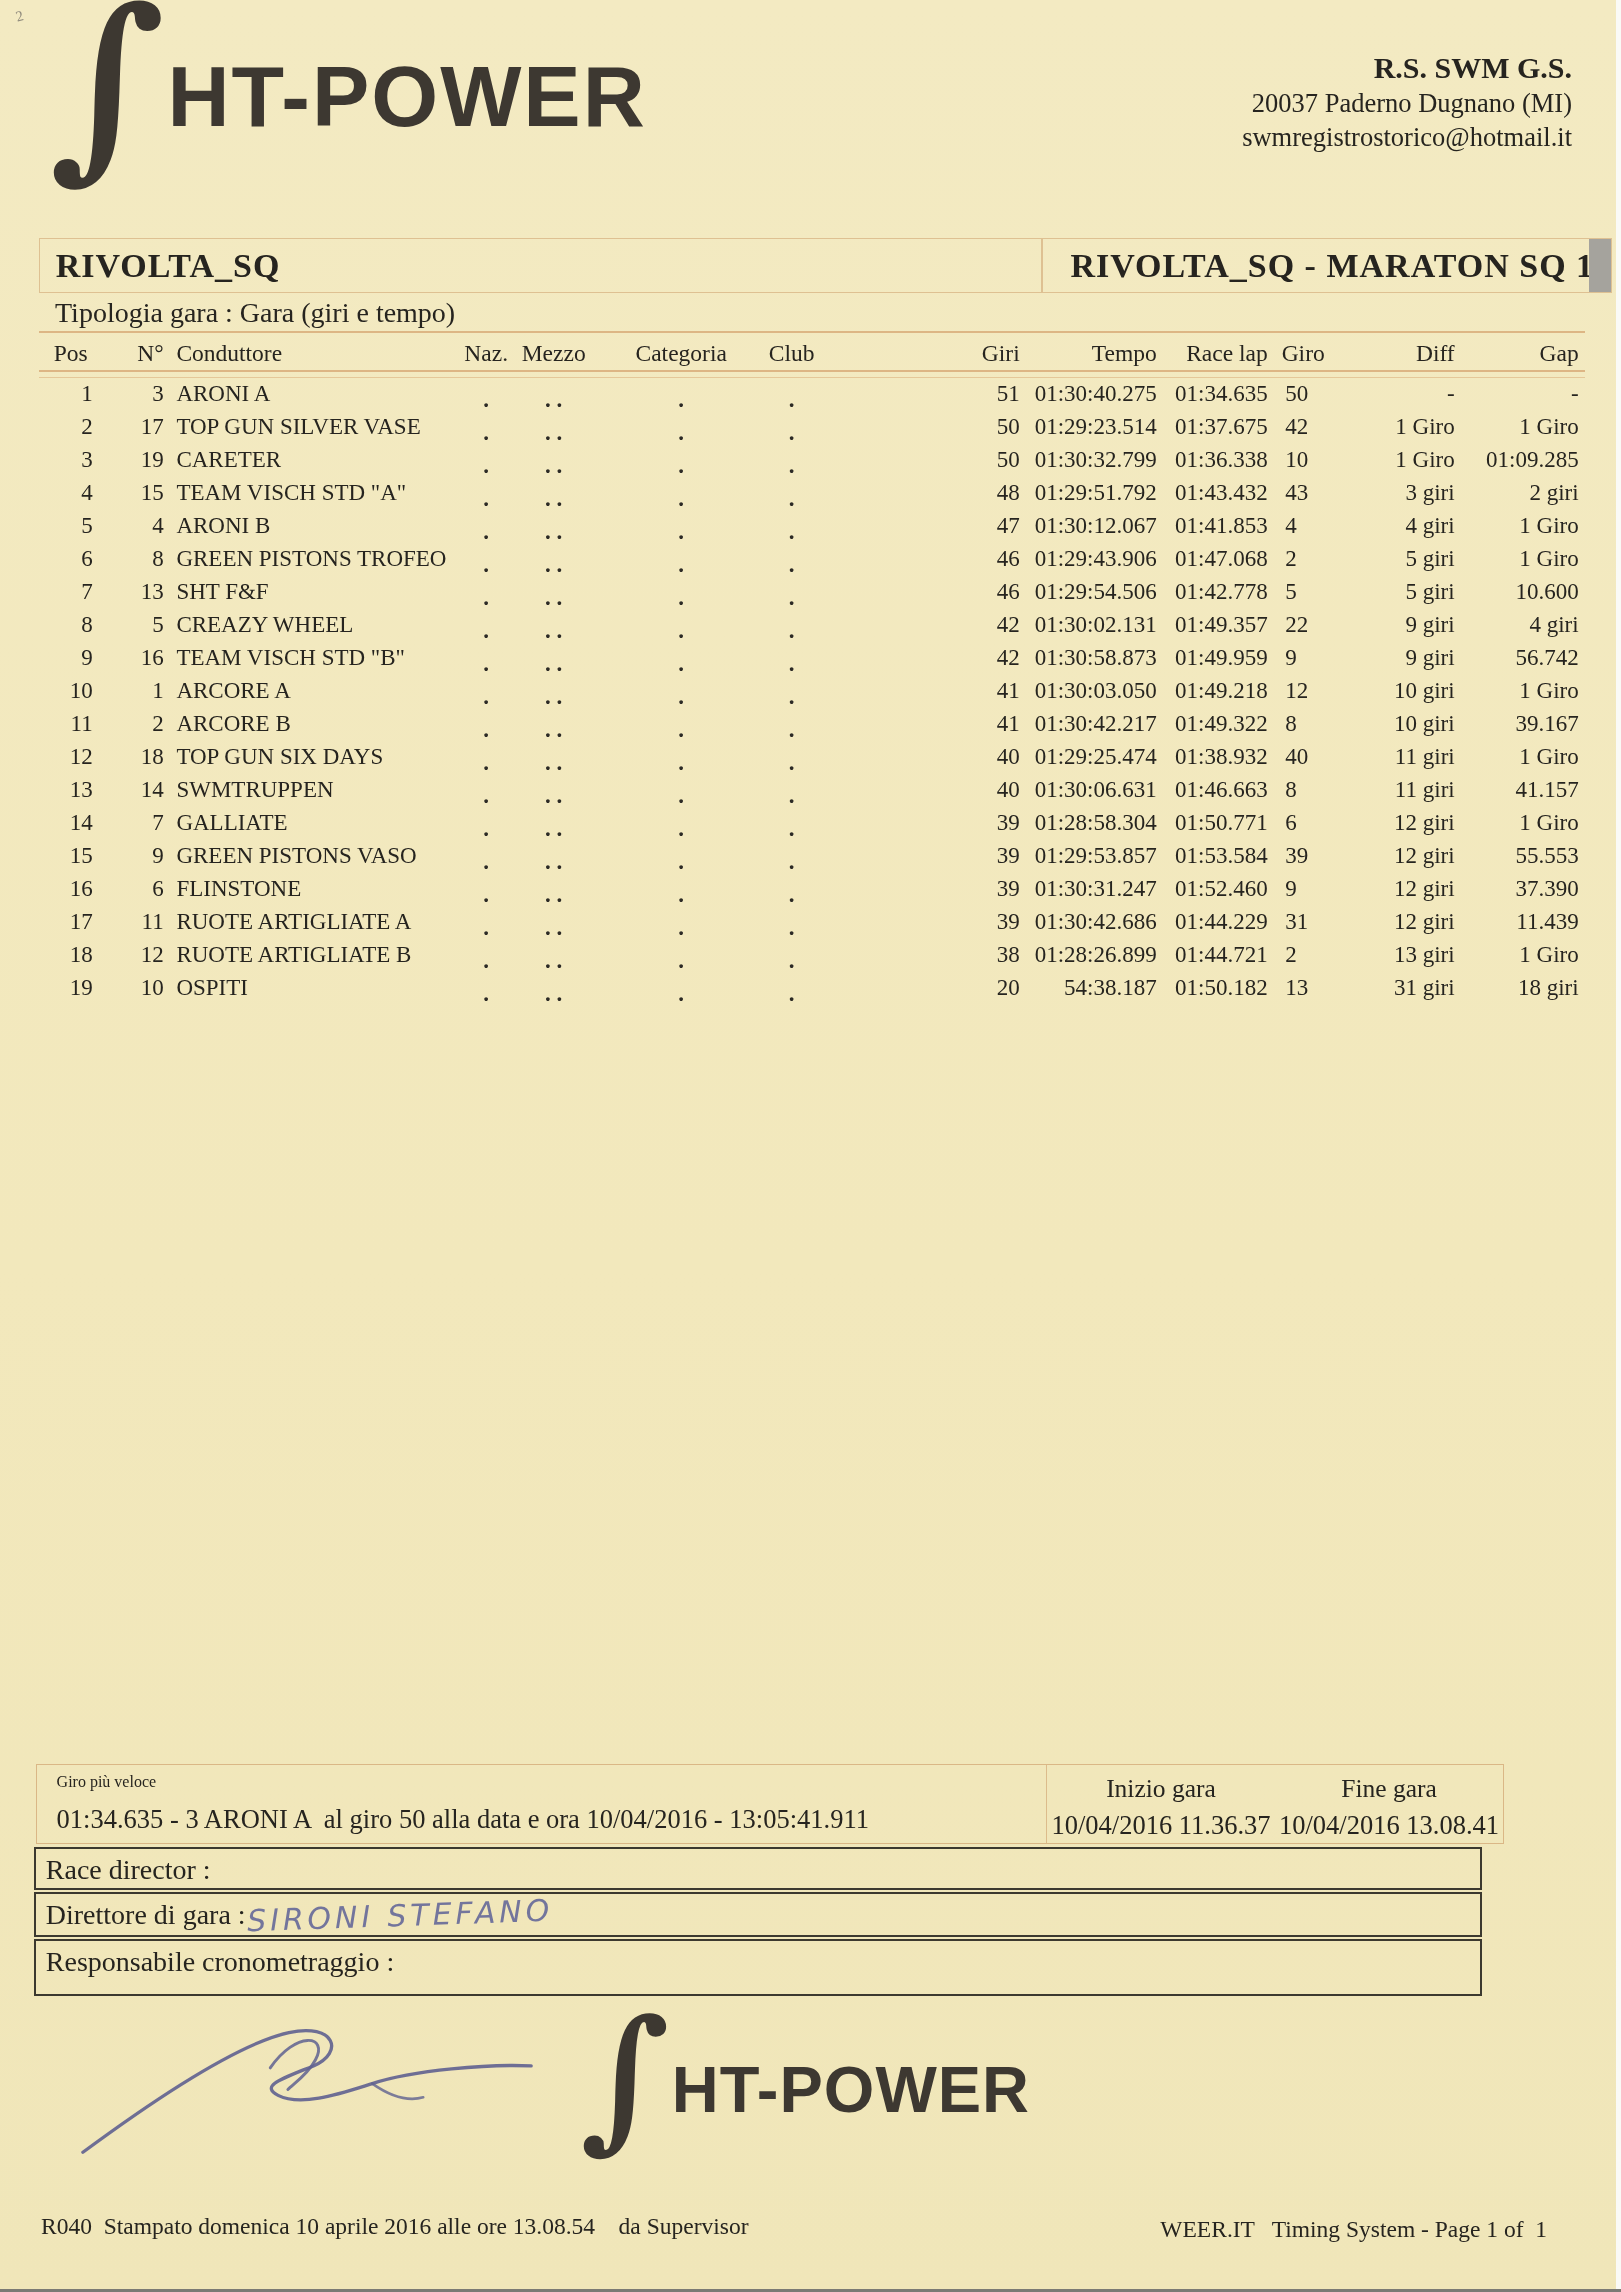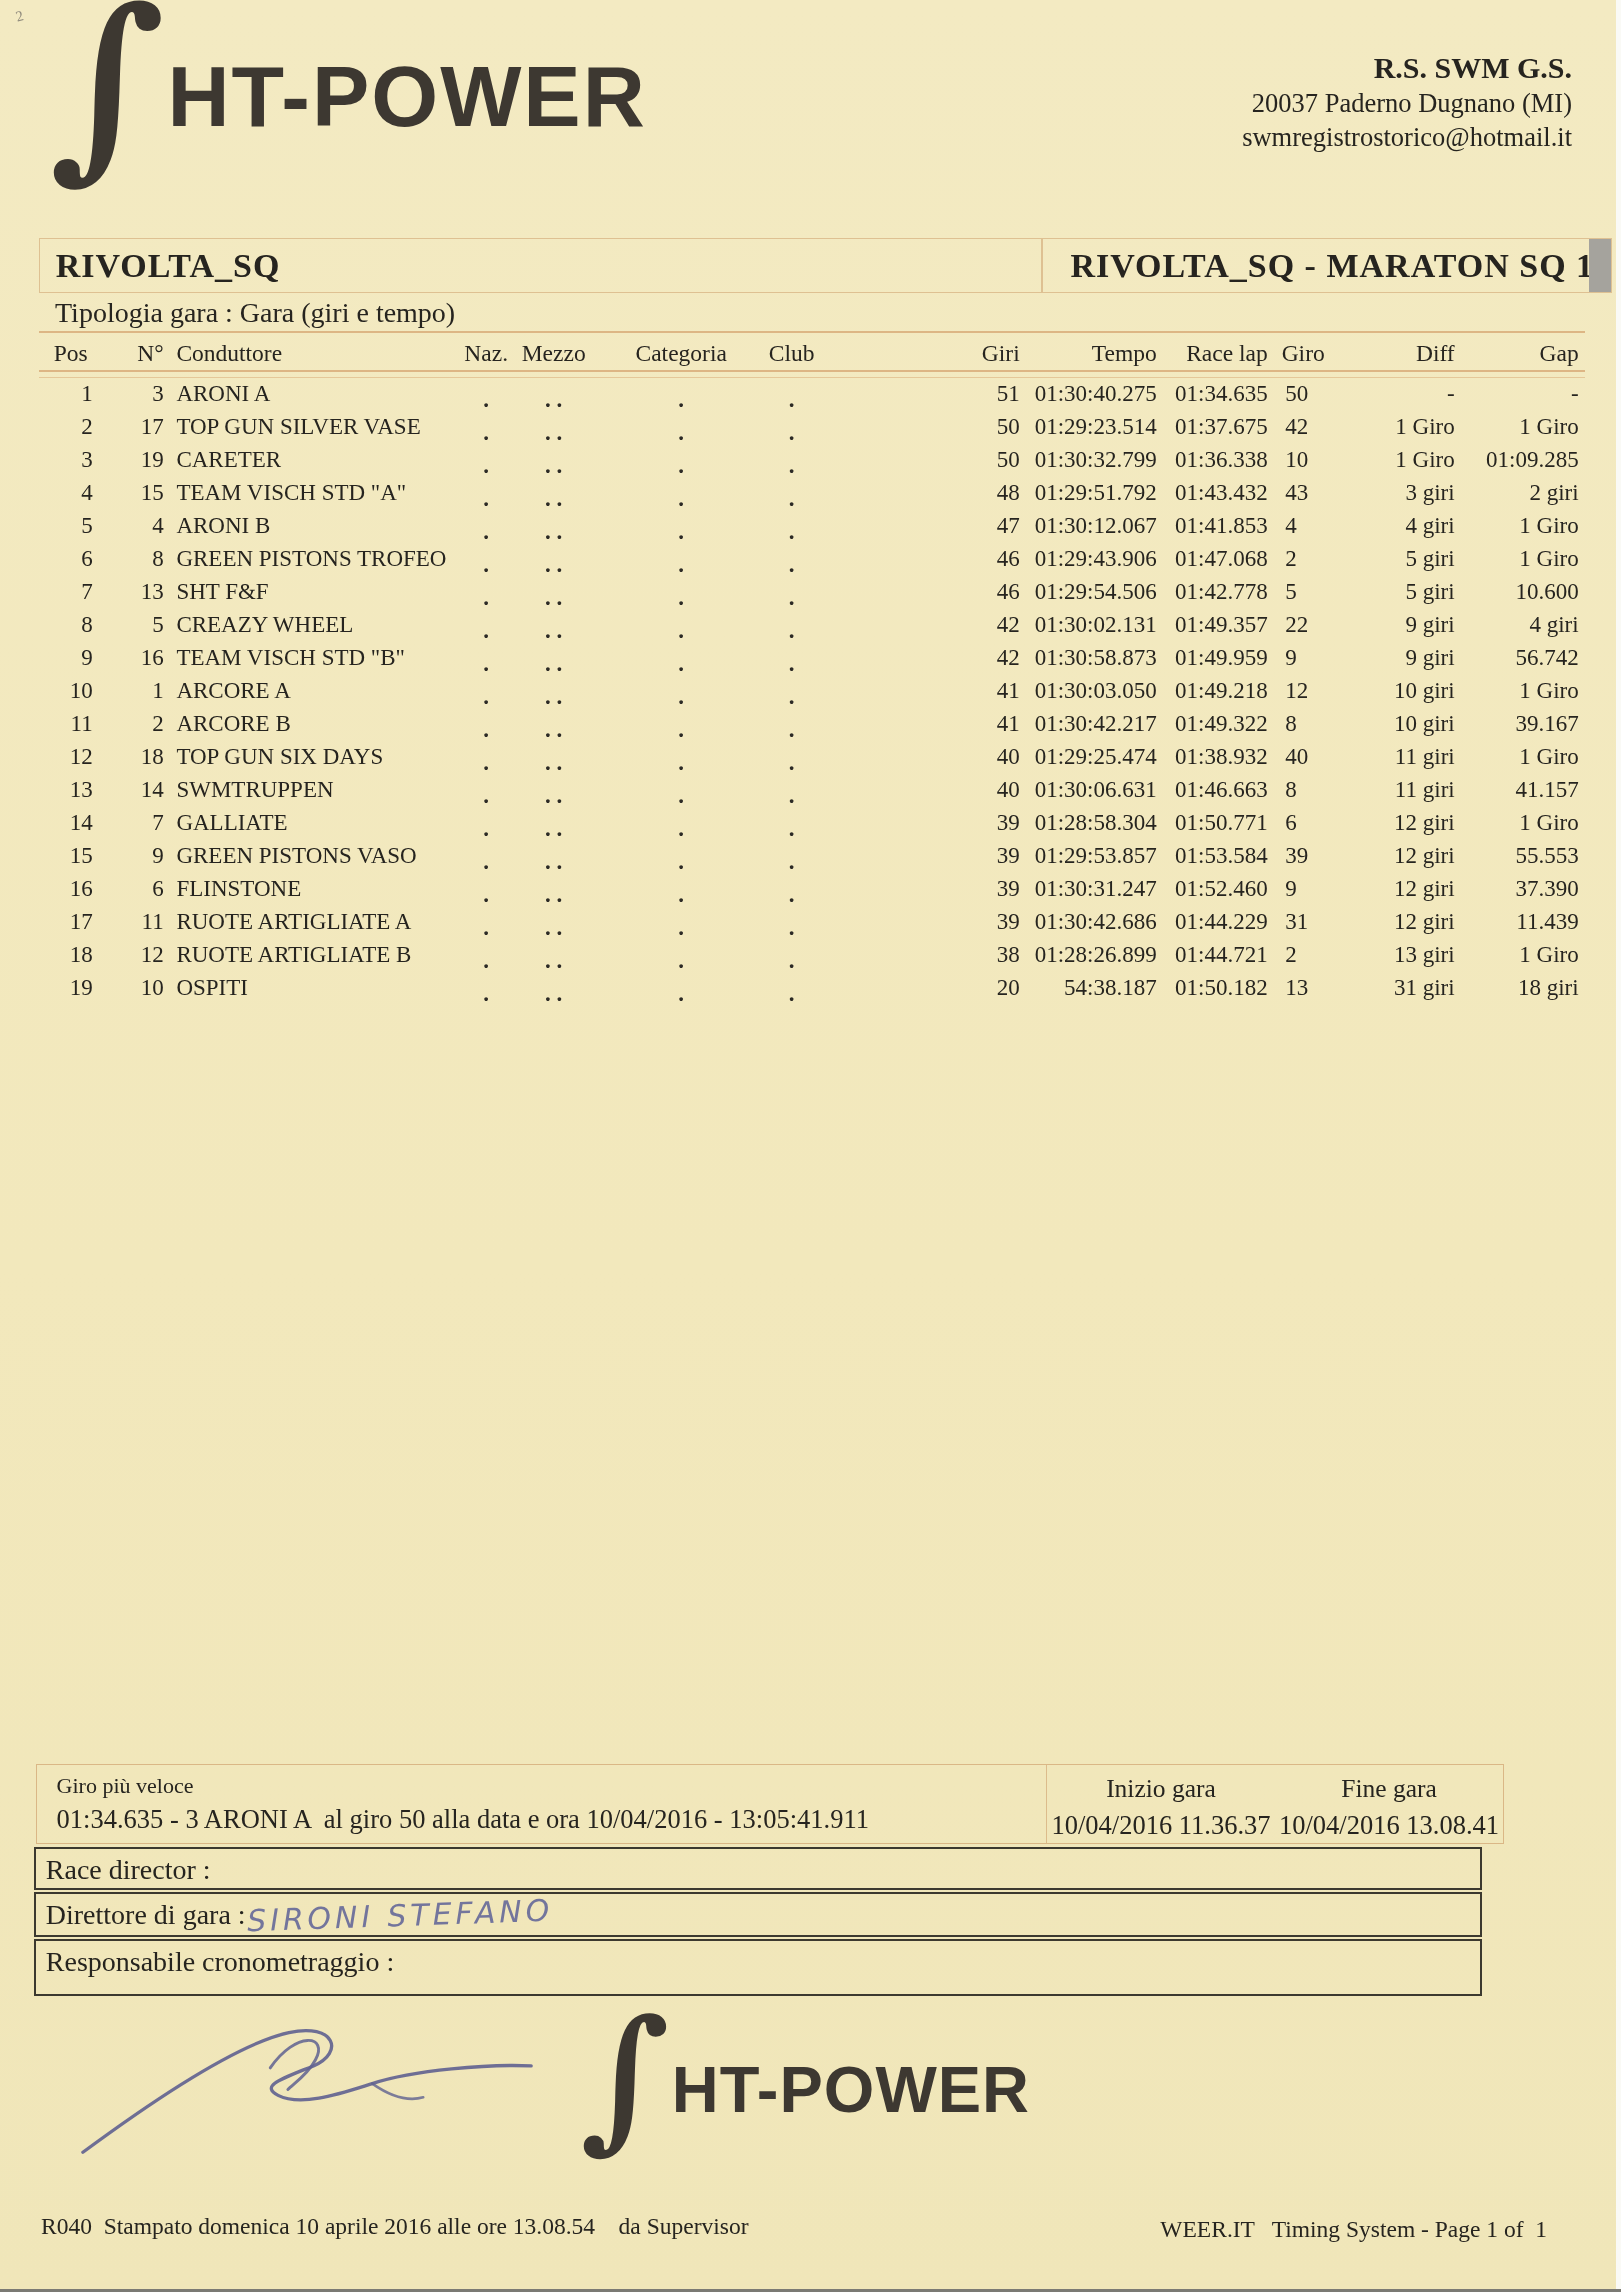--- a/index.html
+++ b/index.html
@@ -41,21 +41,21 @@
   .rule-double{height:4.9px;border-top:2px solid rgba(196,120,60,.45);
     border-bottom:1px solid rgba(196,120,60,.30);}
   .hcell{font-size:23.5px;}
   .trow{height:33px;align-items:center;font-size:23px;}
   .al{text-align:left;} .ar{text-align:right;} .ac{text-align:center;}
   .c-cond{padding-left:12.7px;} .c-giro{padding-left:17.6px;}
   .dots{font-weight:bold;transform:translateY(5.9px);white-space:pre;color:#2c2a25;}
   
   .fastlap{position:absolute;left:36px;top:1764px;width:1468px;height:80px;
     border:1px solid rgba(190,125,70,.45);box-sizing:border-box;}
-  .fl-label{position:absolute;left:19.6px;top:7.8px;font-size:22px;}
+  .fl-label{position:absolute;left:19.6px;top:7.8px;font-size:16px;}
   .fl-detail{position:absolute;left:19.6px;top:39px;font-size:26.5px;white-space:pre;}
   .fl-right{position:absolute;right:0;top:0;width:456px;height:100%;
     border-left:1px solid rgba(190,125,70,.40);display:flex;margin-left:42px;}
   .fl-col{flex:1;text-align:center;padding-top:8.8px;}
   .fl-col .lab{font-size:25.5px;}
   .fl-col .val{font-size:26.5px;margin-top:5.9px;}
   .off-row{position:absolute;left:34px;width:1448px;border:2px solid #3c392f;
     box-sizing:border-box;font-size:28px;padding:4.9px 0 0 9.8px;}
   .row-rd{top:1847px;height:43px;}
   .row-dg{top:1892px;height:45px;}

